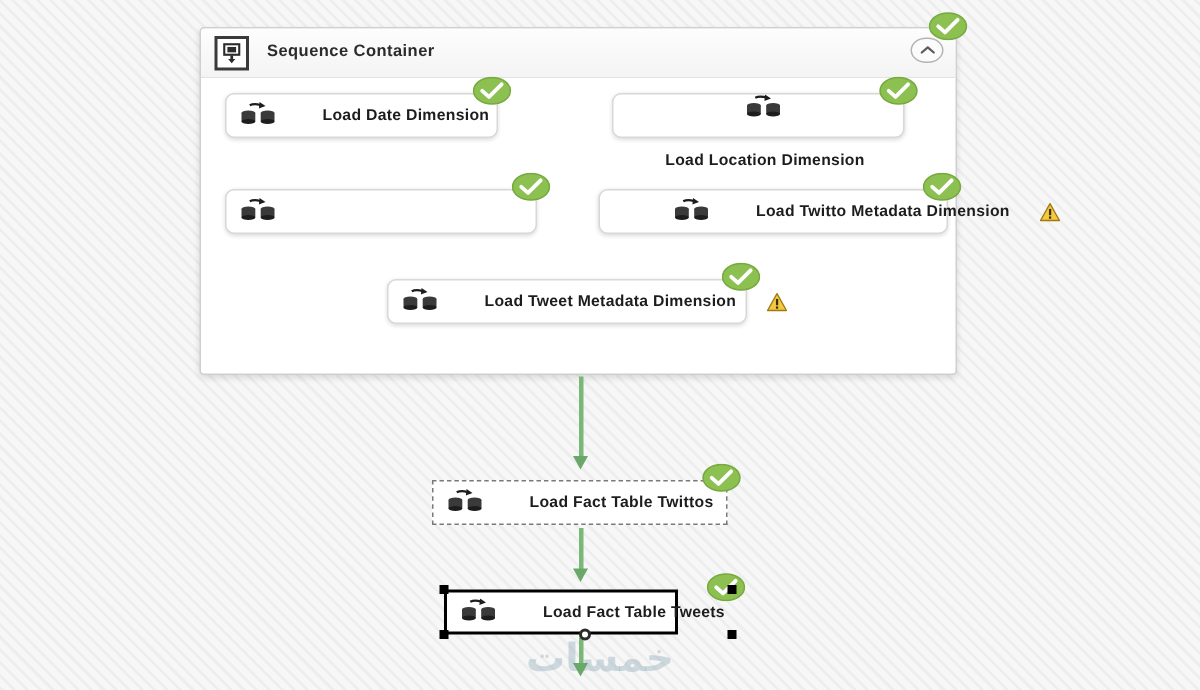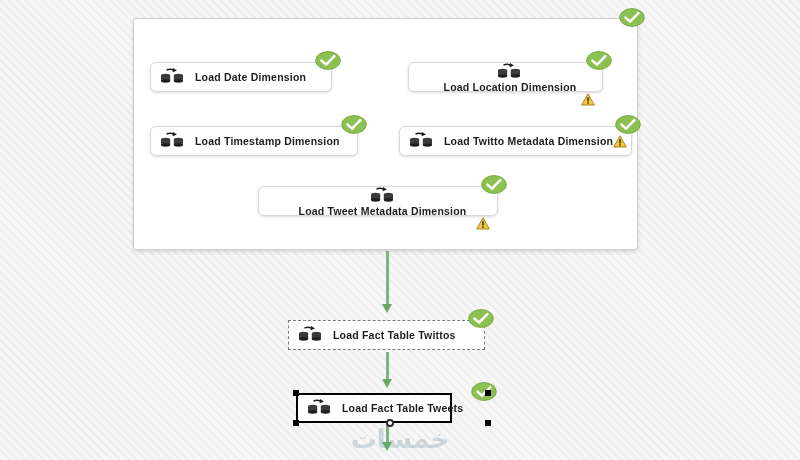--- a/index.html
+++ b/index.html
@@ -68,20 +68,21 @@
   
   .task {
     position: absolute;
     height: 30px;
     background: #ffffff;
     border: 1px solid #d8d8d8;
     border-radius: 6px;
     box-shadow: 0 1px 3px rgba(0,0,0,0.14);
     display: flex;
     align-items: center;
+    gap: 20px;
   }
   .task.dashed {
     border: 1px dashed #7a7a7a;
     border-radius: 0;
     box-shadow: none;
     background: #ffffff;
     align-items: center;
   }
   .task.selected {
     border: 2px solid #000000;
@@ -169,20 +170,39 @@
     user-select: none;
   }
 </style>
 </head>
 <body>
 
 <div id="canvas">
 
   <div id="seq-container">
 
+    <div id="seq-header">
+
+      <div id="seq-header-icon">
+        <svg width="15" height="15" viewBox="0 0 15 15" aria-hidden="true">
+          <rect x="2.5" y="1.5" width="10" height="7" fill="none" stroke="#2b2b2b" stroke-width="1.4"></rect>
+          <rect x="4.6" y="3.3" width="5.8" height="3.6" fill="#2b2b2b"></rect>
+          <rect x="6.6" y="9" width="1.8" height="3" fill="#2b2b2b"></rect>
+          <polygon points="5.1,11.4 9.9,11.4 7.5,14.2" fill="#2b2b2b"></polygon>
+        </svg>
+      </div>
+
+      <div id="seq-title">Sequence Container</div>
+
+      <div id="seq-collapse">
+        <svg width="11" height="7" viewBox="0 0 11 7" aria-hidden="true">
+          <polyline points="1.5,5 5.5,1.6 9.5,5" fill="none" stroke="#5a5a5a" stroke-width="1.5" stroke-linecap="round" stroke-linejoin="round"></polyline>
+        </svg>
+      </div>
+    </div>
 
     <div class="check-badge" style="left:485px; top:-11px;">
       <svg width="26" height="19" viewBox="0 0 26 19" aria-hidden="true">
         <ellipse cx="13" cy="9.5" rx="12.3" ry="8.9" fill="#8cc152" stroke="#76a93f" stroke-width="1"></ellipse>
         <polyline points="6.5,9.6 11,13.6 19.4,5.2" fill="none" stroke="#ffffff" stroke-width="2.6" stroke-linecap="round" stroke-linejoin="round"></polyline>
       </svg>
     </div>
   </div>
 
   <div id="connector-layer">
@@ -244,27 +264,26 @@
         <span class="task-icon"><svg width="26" height="18" viewBox="0 0 26 18" aria-hidden="true">
             <path d="M6.5 2.2 C6.5 2.2 9.5 0.6 13.5 2.0" fill="none" stroke="#1d1d1d" stroke-width="1.5"></path>
             <polygon points="13.0,0.0 17.0,2.6 12.6,4.3" fill="#1d1d1d"></polygon>
             <ellipse cx="5.6" cy="7.4" rx="4.6" ry="1.7" fill="#3a3a3a"></ellipse>
             <rect x="1" y="7.4" width="9.2" height="5.6" fill="#3a3a3a"></rect>
             <ellipse cx="5.6" cy="13.0" rx="4.6" ry="1.7" fill="#1d1d1d"></ellipse>
             <ellipse cx="18.4" cy="7.4" rx="4.6" ry="1.7" fill="#3a3a3a"></ellipse>
             <rect x="13.8" y="7.4" width="9.2" height="5.6" fill="#3a3a3a"></rect>
             <ellipse cx="18.4" cy="13.0" rx="4.6" ry="1.7" fill="#1d1d1d"></ellipse>
           </svg></span>
-        <span class="task-label">Load Timestamp Dimension</span>
       </div>
       <div class="check-badge" style="left: 341px; top: 115px;"><svg width="26" height="19" viewBox="0 0 26 19" aria-hidden="true">
           <ellipse cx="13" cy="9.5" rx="12.3" ry="8.9" fill="#8cc152" stroke="#76a93f" stroke-width="1"></ellipse>
           <polyline points="6.5,9.6 11,13.6 19.4,5.2" fill="none" stroke="#ffffff" stroke-width="2.6" stroke-linecap="round" stroke-linejoin="round"></polyline>
         </svg></div>
-      <div class="task" style="left: 399px; top: 126px; width: 233px;">
+      <div class="task" style="left: 399px; top: 126px; width: 233px; padding-left: 40px;">
         <span class="task-icon"><svg width="26" height="18" viewBox="0 0 26 18" aria-hidden="true">
             <path d="M6.5 2.2 C6.5 2.2 9.5 0.6 13.5 2.0" fill="none" stroke="#1d1d1d" stroke-width="1.5"></path>
             <polygon points="13.0,0.0 17.0,2.6 12.6,4.3" fill="#1d1d1d"></polygon>
             <ellipse cx="5.6" cy="7.4" rx="4.6" ry="1.7" fill="#3a3a3a"></ellipse>
             <rect x="1" y="7.4" width="9.2" height="5.6" fill="#3a3a3a"></rect>
             <ellipse cx="5.6" cy="13.0" rx="4.6" ry="1.7" fill="#1d1d1d"></ellipse>
             <ellipse cx="18.4" cy="7.4" rx="4.6" ry="1.7" fill="#3a3a3a"></ellipse>
             <rect x="13.8" y="7.4" width="9.2" height="5.6" fill="#3a3a3a"></rect>
             <ellipse cx="18.4" cy="13.0" rx="4.6" ry="1.7" fill="#1d1d1d"></ellipse>
           </svg></span>
@@ -272,21 +291,21 @@
         <span class="warn-icon"><svg width="14" height="13" viewBox="0 0 14 13" aria-hidden="true">
             <polygon points="7,0.8 13.3,12 0.7,12" fill="#f5c93f" stroke="#9d7a13" stroke-width="0.9" stroke-linejoin="round"></polygon>
             <rect x="6.3" y="4.3" width="1.5" height="4.2" fill="#3b2f05"></rect>
             <rect x="6.3" y="9.3" width="1.5" height="1.5" fill="#3b2f05"></rect>
           </svg></span>
       </div>
       <div class="check-badge" style="left: 615px; top: 115px;"><svg width="26" height="19" viewBox="0 0 26 19" aria-hidden="true">
           <ellipse cx="13" cy="9.5" rx="12.3" ry="8.9" fill="#8cc152" stroke="#76a93f" stroke-width="1"></ellipse>
           <polyline points="6.5,9.6 11,13.6 19.4,5.2" fill="none" stroke="#ffffff" stroke-width="2.6" stroke-linecap="round" stroke-linejoin="round"></polyline>
         </svg></div>
-      <div class="task" style="left: 258px; top: 186px; width: 240px; flex-direction: column;">
+      <div class="task" style="left: 258px; top: 186px; width: 240px;">
         <span class="task-icon"><svg width="26" height="18" viewBox="0 0 26 18" aria-hidden="true">
             <path d="M6.5 2.2 C6.5 2.2 9.5 0.6 13.5 2.0" fill="none" stroke="#1d1d1d" stroke-width="1.5"></path>
             <polygon points="13.0,0.0 17.0,2.6 12.6,4.3" fill="#1d1d1d"></polygon>
             <ellipse cx="5.6" cy="7.4" rx="4.6" ry="1.7" fill="#3a3a3a"></ellipse>
             <rect x="1" y="7.4" width="9.2" height="5.6" fill="#3a3a3a"></rect>
             <ellipse cx="5.6" cy="13.0" rx="4.6" ry="1.7" fill="#1d1d1d"></ellipse>
             <ellipse cx="18.4" cy="7.4" rx="4.6" ry="1.7" fill="#3a3a3a"></ellipse>
             <rect x="13.8" y="7.4" width="9.2" height="5.6" fill="#3a3a3a"></rect>
             <ellipse cx="18.4" cy="13.0" rx="4.6" ry="1.7" fill="#1d1d1d"></ellipse>
           </svg></span>

